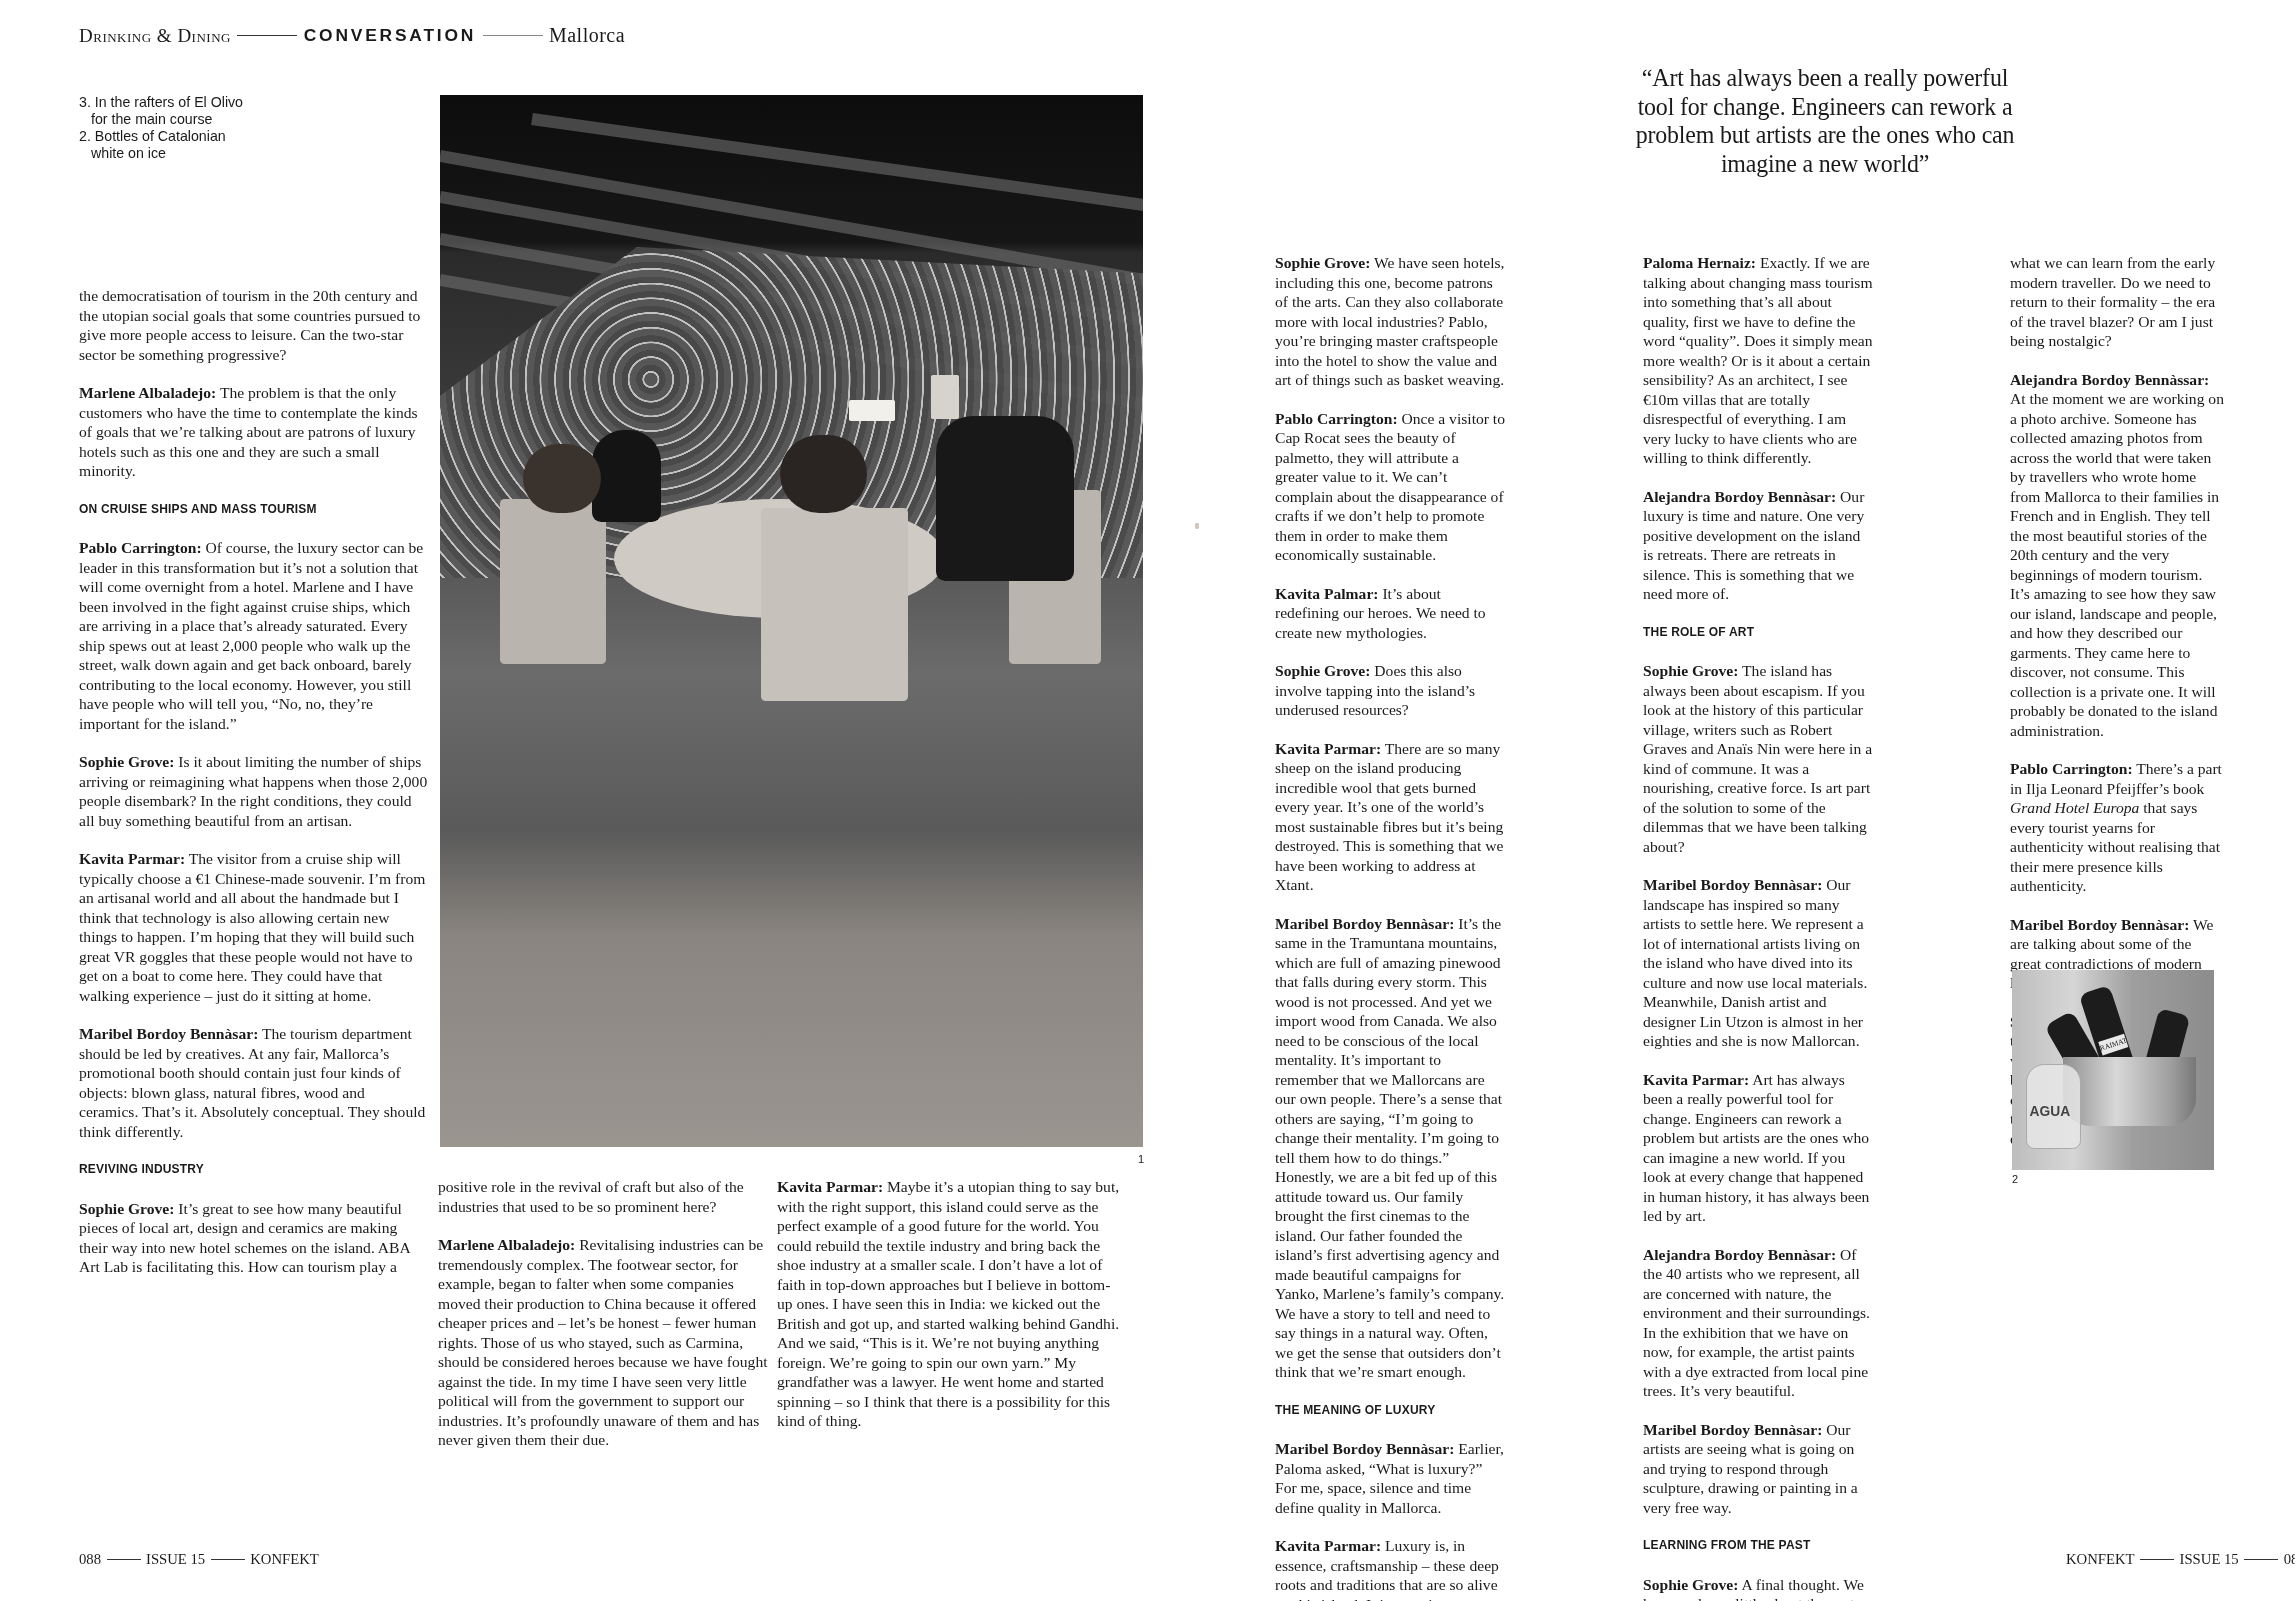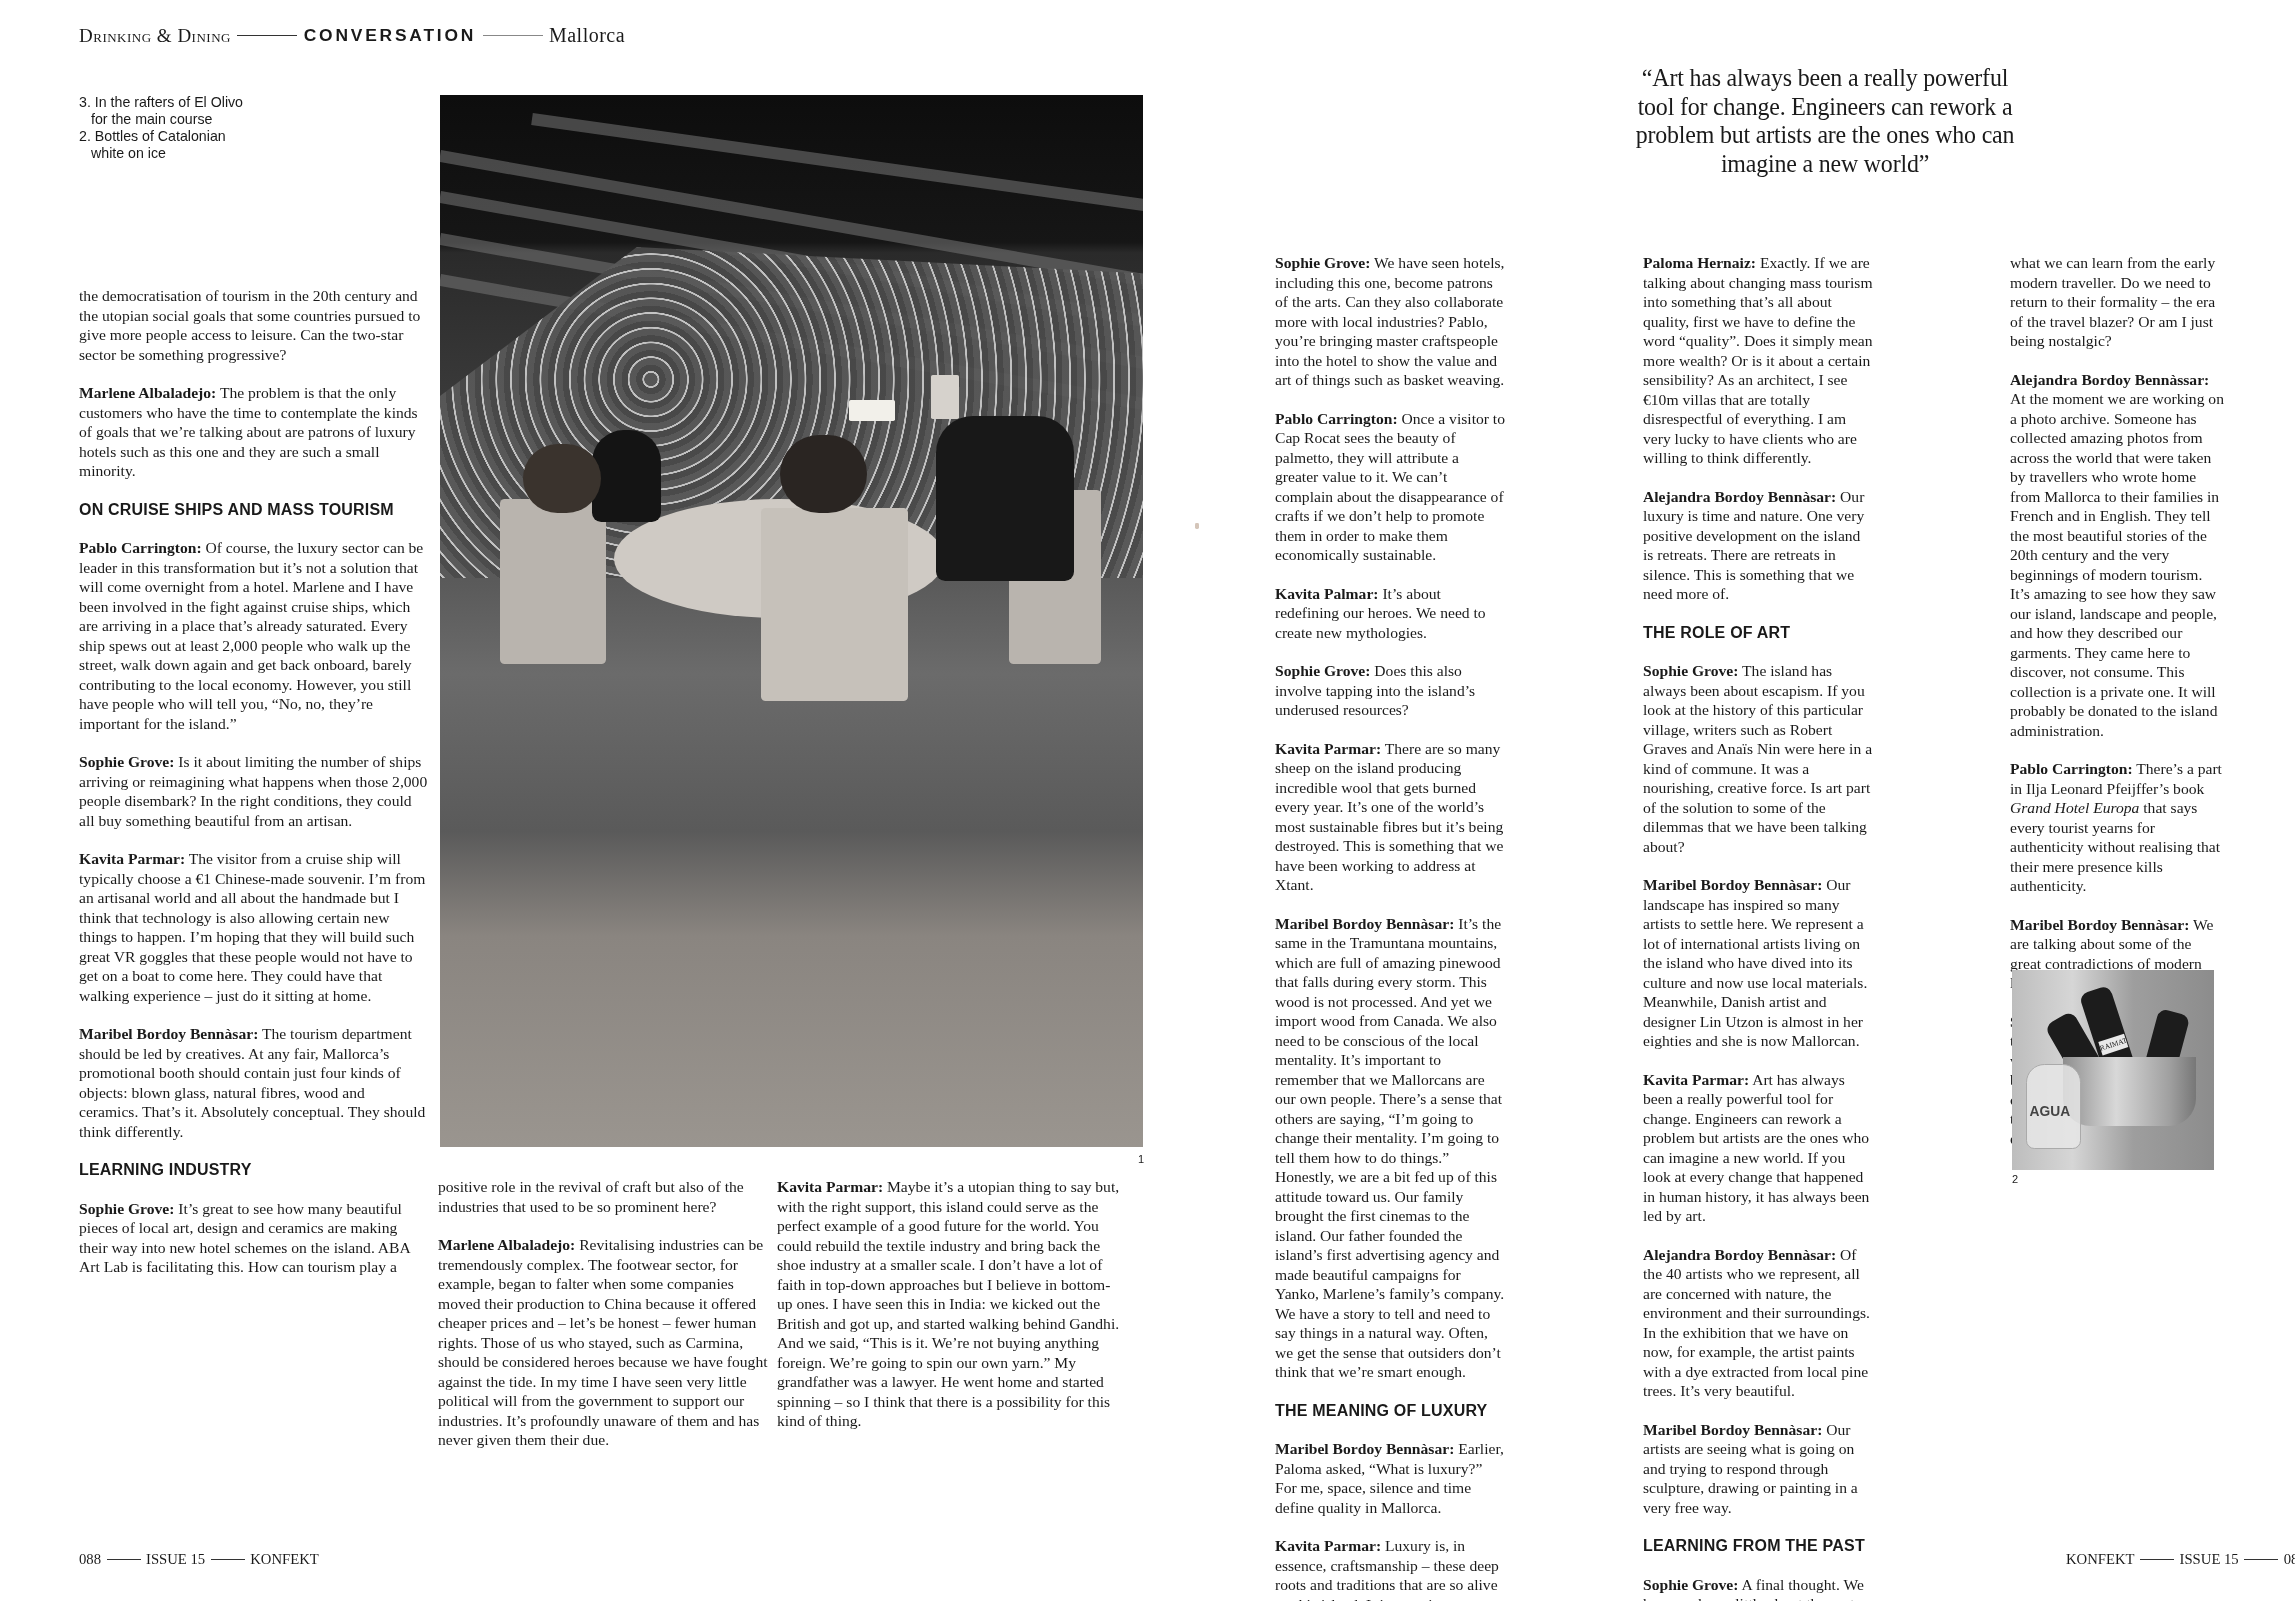--- a/index.html
+++ b/index.html
@@ -9,21 +9,21 @@
   .header{left:79px;top:24px;font-size:18.4px;white-space:nowrap;display:flex;align-items:center;gap:6.4px;justify-content:flex-end;}
   .header .sec{font-family:"Liberation Serif",serif;letter-spacing:0.5px;font-variant:small-caps;font-size:19px;}
   .header .dash{display:inline-block;width:60px;border-top:1.4px solid #333;}
   .header .dash.light{border-top-color:#888;}
   .header .conv{font-family:"Liberation Sans","DejaVu Sans",sans-serif;font-weight:bold;letter-spacing:2.8px;font-size:17.4px;}
   .captions{left:79px;top:94px;font-family:"Liberation Sans",sans-serif;font-size:14.2px;line-height:17px;}
   .captions div{padding-left:12px;text-indent:-12px;}
   .col{font-size:15.6px;line-height:19.5px;}
   .col p{margin:0 0 19px 0;}
   .col b{font-weight:bold;}
-  .col h3{font-family:"Liberation Sans","DejaVu Sans",sans-serif;font-weight:bold;font-size:16px;margin:0 0 19px 0;letter-spacing:0.2px;}
+  .col h3{font-family:"Liberation Sans","DejaVu Sans",sans-serif;font-weight:bold;font-size:12px;margin:0 0 19px 0;letter-spacing:0.2px;}
   .photo{background:#555;overflow:hidden;}
   .photo1{left:440px;top:95px;width:703px;height:1052px;background:
       linear-gradient(180deg,#0d0d0d 0%,#161616 14%,#2a2a2a 15%,#3b3b3b 30%,#6b6b6b 55%,#5a5a5a 70%,#8a8580 80%,#9a958f 100%);}
   .beam{position:absolute;height:12px;background:#777;opacity:.55;transform-origin:left center;}
   .stonewall{position:absolute;left:0;top:152px;width:100%;height:331px;
      background:repeating-radial-gradient(circle at 30% 40%,#5a5a5a 0 6.4px,#d0d0d0 6.9px 8.3px,#4a4a4a 8.7px 14.7px);
      clip-path:polygon(0 45%,28% 0,100% 8%,100% 100%,0 100%);opacity:.9;}
   .table{position:absolute;left:174px;top:404px;width:331px;height:119px;border-radius:50%;background:#cfcac4;}
   .chair{position:absolute;background:#b9b4ae;border-radius:4.6px;}
   .lamp{position:absolute;background:#f2f0ea;border-radius:1.8px;}
@@ -79,21 +79,21 @@
 <div class="abs pnum" style="left:1138px;top:1153px;">1</div>
 
 <div class="abs col" style="left:79px;top:274px;width:349px;margin-top:12px;" id="lc1">
     <p><span>the democratisation of tourism in the 20th century and the utopian social goals that some countries pursued to give more people access to leisure. Can the two-star sector be something progressive?</span></p>
     <p><b>Marlene Albaladejo:</b> <span>The problem is that the only customers who have the time to contemplate the kinds of goals that we’re talking about are patrons of luxury hotels such as this one and they are such a small minority.</span></p>
     <h3>ON CRUISE SHIPS AND MASS TOURISM</h3>
     <p><b>Pablo Carrington:</b> <span>Of course, the luxury sector can be leader in this transformation but it’s not a solution that will come overnight from a hotel. Marlene and I have been involved in the fight against cruise ships, which are arriving in a place that’s already saturated. Every ship spews out at least 2,000 people who walk up the street, walk down again and get back onboard, barely contributing to the local economy. However, you still have people who will tell you, “No, no, they’re important for the island.”</span></p>
     <p><b>Sophie Grove:</b> <span>Is it about limiting the number of ships arriving or reimagining what happens when those 2,000 people disembark? In the right conditions, they could all buy something beautiful from an artisan.</span></p>
     <p><b>Kavita Parmar:</b> <span>The visitor from a cruise ship will typically choose a €1 Chinese-made souvenir. I’m from an artisanal world and all about the handmade but I think that technology is also allowing certain new things to happen. I’m hoping that they will build such great VR goggles that these people would not have to get on a boat to come here. They could have that walking experience – just do it sitting at home.</span></p>
     <p><b>Maribel Bordoy Bennàsar:</b> <span>The tourism department should be led by creatives. At any fair, Mallorca’s promotional booth should contain just four kinds of objects: blown glass, natural fibres, wood and ceramics. That’s it. Absolutely conceptual. They should think differently.</span></p>
-    <h3>LEARNING INDUSTRY</h3>
+    <h3>REVIVING INDUSTRY</h3>
     <p><b>Sophie Grove:</b> <span>It’s great to see how many beautiful pieces of local art, design and ceramics are making their way into new hotel schemes on the island. ABA Art Lab is facilitating this. How can tourism play a</span></p>
   </div>
 
 <div class="abs col" style="left:438px;top:1177px;width:340px;" id="lc2">
     <p><span>positive role in the revival of craft but also of the industries that used to be so prominent here?</span></p>
     <p><b>Marlene Albaladejo:</b> <span>Revitalising industries can be tremendously complex. The footwear sector, for example, began to falter when some companies moved their production to China because it offered cheaper prices and – let’s be honest – fewer human rights. Those of us who stayed, such as Carmina, should be considered heroes because we have fought against the tide. In my time I have seen very little political will from the government to support our industries. It’s profoundly unaware of them and has never given them their due.</span></p>
   </div>
 
 <div class="abs col" style="left:777px;top:1177px;width:344px;" id="lc3">
     <p><b>Kavita Parmar:</b> <span>Maybe it’s a utopian thing to say but, with the right support, this island could serve as the perfect example of a good future for the world. You could rebuild the textile industry and bring back the shoe industry at a smaller scale. I don’t have a lot of faith in top-down approaches but I believe in bottom-up ones. I have seen this in India: we kicked out the British and got up, and started walking behind Gandhi. And we said, “This is it. We’re not buying anything foreign. We’re going to spin our own yarn.” My grandfather was a lawyer. He went home and started spinning – so I think that there is a possibility for this kind of thing.</span></p>

